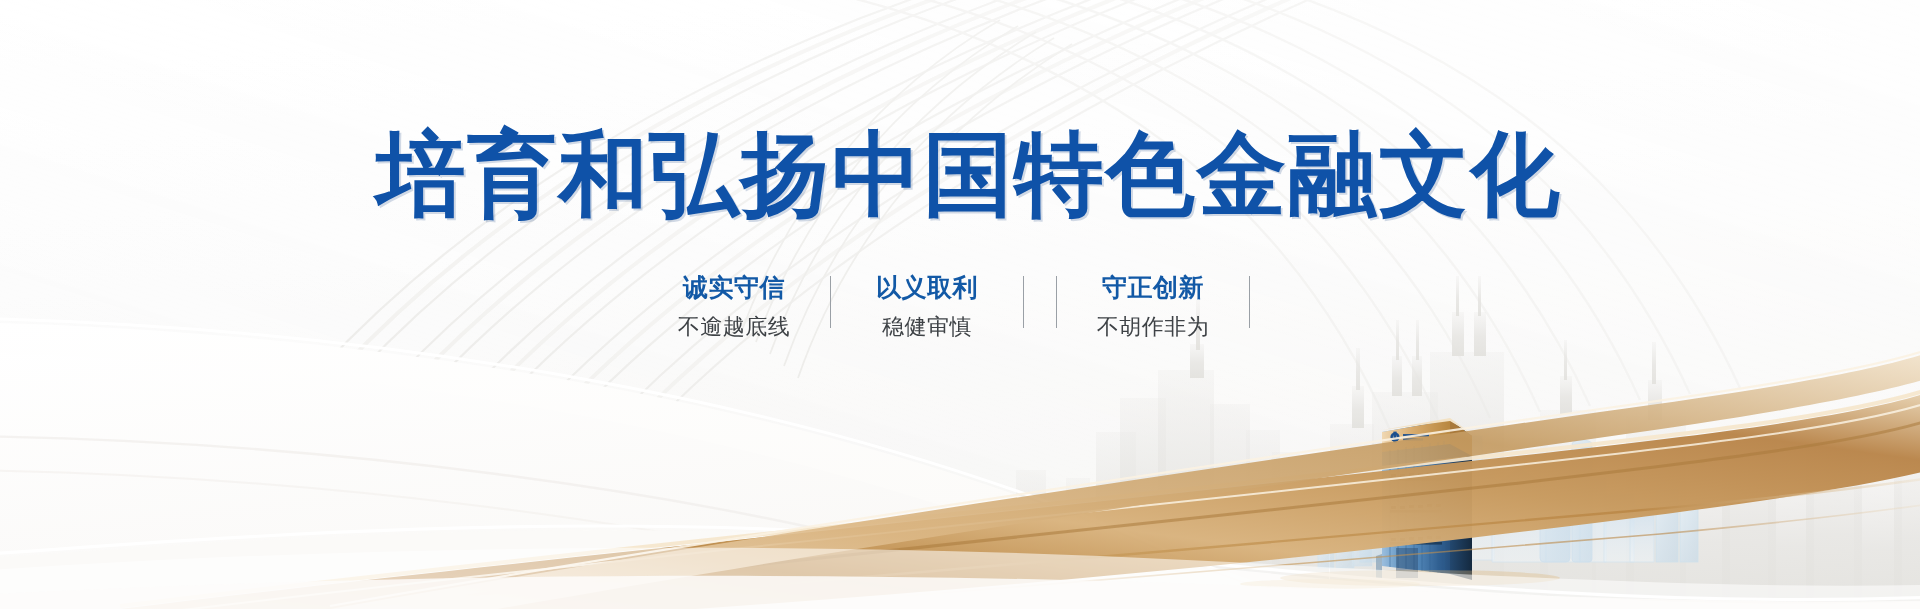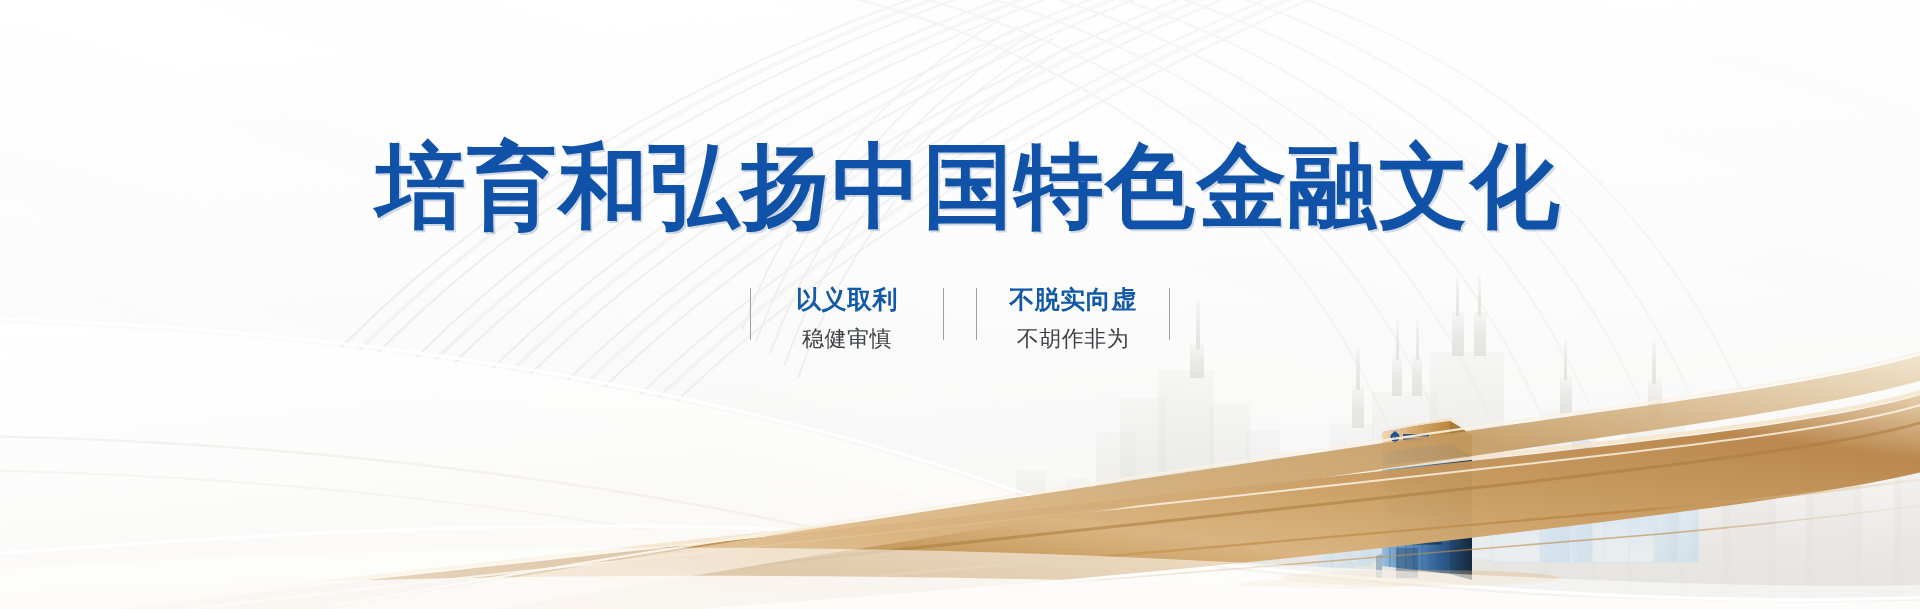--- a/index.html
+++ b/index.html
@@ -25,21 +25,21 @@
     inset: 0;
     width: 1920px;
     height: 609px;
     display: block;
   }
 
   
   .content {
     position: absolute;
     left: 0;
-    top: 12px;
+    top: 0;
     width: 1920px;
     height: 468px;
     z-index: 30;
   }
 
   .title {
     position: absolute;
     left: 0;
     right: 0;
     top: 128px;
@@ -418,35 +418,39 @@
       <path d="M-40,596 C320,576 740,570 1140,582 C1460,592 1720,606 1960,600 L1960,700 L-40,700 Z" fill="#fdfcfa" opacity="0.85"></path>
     </g>
   </svg>
 
   <div class="content">
 
     <div class="title">培育和弘扬中国特色金融文化</div>
 
     <div class="pillars">
 
+      <div class="pillar">
+        <div class="pillar-title">诚实守信</div>
+        <div class="pillar-sub">不逾越底线</div>
+      </div>
 
       <div class="divider"></div>
 
       <div class="pillar">
         <div class="pillar-title">以义取利</div>
         <div class="pillar-sub">稳健审慎</div>
       </div>
 
       <div class="divider"></div>
 
 
       <div class="divider"></div>
 
       <div class="pillar">
-        <div class="pillar-title">不脱实向虚</div>
+        <div class="pillar-title">守正创新</div>
         <div class="pillar-sub">不胡作非为</div>
       </div>
 
       <div class="divider"></div>
 
 
     </div>
   </div>
 </div>
 

